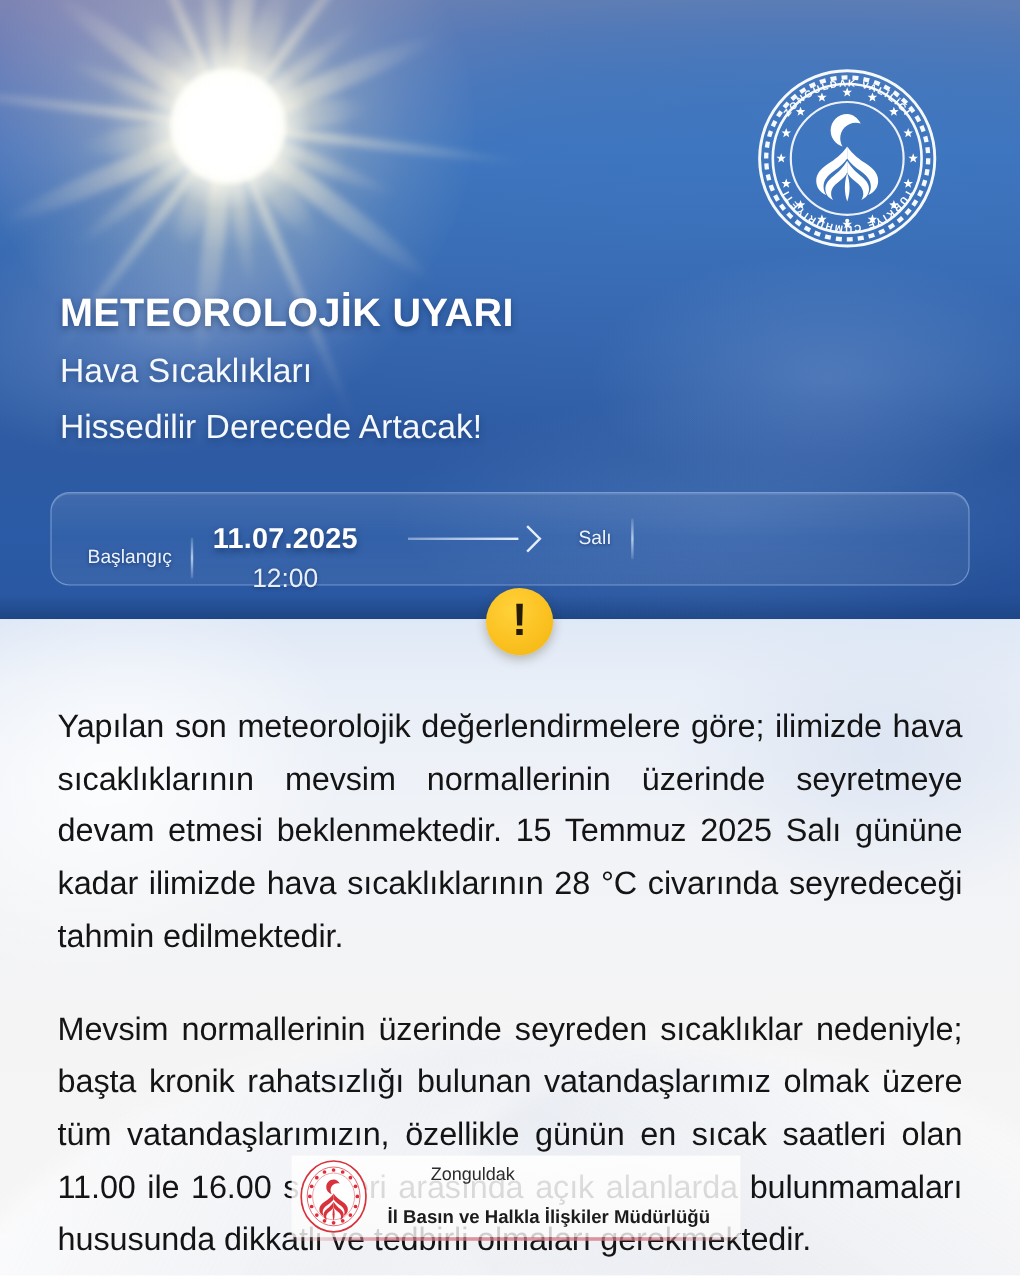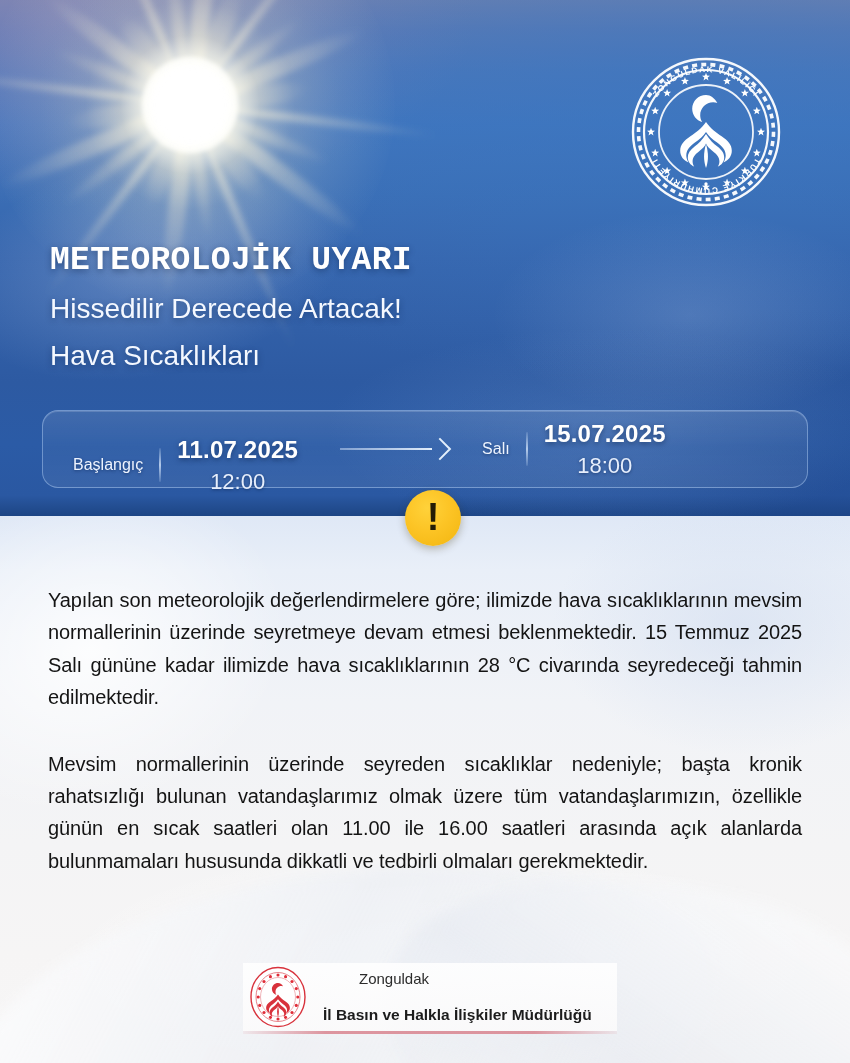--- a/index.html
+++ b/index.html
@@ -121,21 +121,20 @@
     left:50px; top:243px;
     width:620px;
   }
   .headline h1 {
     font-size:33px;
     font-weight:bold;
     letter-spacing:.3px;
     color:#ffffff;
     line-height:1.12;
     text-shadow:0 2px 6px rgba(8,30,70,.45);
-    font-family:Liberation Mono, monospace;
   }
   .headline .sub {
     margin-top:10px;
     font-size:28px;
     font-weight:400;
     color:#f4f8ff;
     line-height:1.33;
     text-shadow:0 2px 6px rgba(8,30,70,.40);
   }
 
@@ -272,21 +271,21 @@
     transform:rotate(14deg);
     filter:blur(7px);
   }
 
   .prose {
     position:absolute;
     left:48px; top:68px;
     width:754px;
   }
   .prose p {
-    font-size:20px;
+    font-size:27px;
     line-height:1.62;
     color:#141414;
     text-align:justify;
     text-justify:inter-word;
     letter-spacing:-.1px;
   }
   .prose p + p { margin-top:34px; }
 
   
   .footer-card {
@@ -385,46 +384,42 @@
         <path d="M80 70c5 7 10.4 10.8 15.6 14.3 6.6 4.4 10.2 8.6 10.2 14.5 0 5.4-3.4 9.8-8.3 11.6 1.4-2 2.2-4.3 2.2-6.8 0-5.4-3.2-9.1-8.6-13-4.4-3.2-8.4-6.4-11.1-10.6z"></path>
         <path d="M80 82c-3.6 6-7.6 9.6-11.4 12.6-4.6 3.6-6.8 6.8-6.8 11 0 4.2 2.6 7.6 6.4 9-1-1.6-1.6-3.3-1.6-5.2 0-4.2 2.5-7.1 6.6-10.2 3.2-2.4 5.8-4.8 6.8-7.6z"></path>
         <path d="M80 82c3.6 6 7.6 9.6 11.4 12.6 4.6 3.6 6.8 6.8 6.8 11 0 4.2-2.6 7.6-6.4 9 1-1.6 1.6-3.3 1.6-5.2 0-4.2-2.5-7.1-6.6-10.2-3.2-2.4-5.8-4.8-6.8-7.6z"></path>
         <path d="M80 92c-2.6 9-2.6 16.4 0 24 2.6-7.6 2.6-15 0-24z"></path>
       </g>
     </svg>
   </div>
 
   <div class="headline">
     <h1>METEOROLOJİK UYARI</h1>
+    <div class="sub">Hava Sıcaklıkları</div>
     <div class="sub">Hissedilir Derecede Artacak!</div>
-    <div class="sub">Hava Sıcaklıkları</div>
   </div>
 
   <div class="datebar">
     <div class="seg" style="margin-left:30px;margin-top:32px;">
       <span class="seg-label">Başlangıç</span>
       <span class="seg-divider"></span>
       <span class="seg-dt">
         <span class="seg-date" style="display:block;">11.07.2025</span>
         <span class="seg-time" style="display:block;">12:00</span>
       </span>
     </div>
 
     <div class="arrow" style="margin-left:42px;">
       <span class="arrow-line"></span>
       <span class="arrow-head"></span>
     </div>
 
     <div class="seg" style="margin-left:34px;">
       <span class="seg-label">Salı</span>
       <span class="seg-divider"></span>
-      <span class="seg-dt">
-        <span class="seg-date" style="display:block;">15.07.2025</span>
-        <span class="seg-time" style="display:block;">18:00</span>
-      </span>
     </div>
   </div>
 
   <div class="warn">
     <span class="warn-glyph">!</span>
   </div>
 
   <div class="body-area">
     <div class="body-tex-1"></div>
     <div class="body-tex-2"></div>

